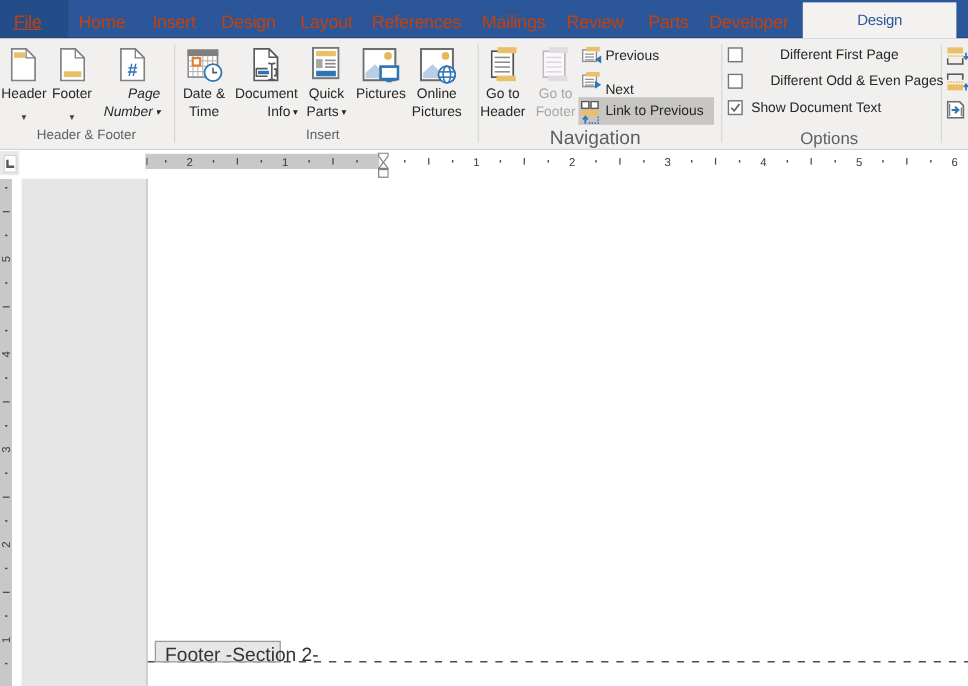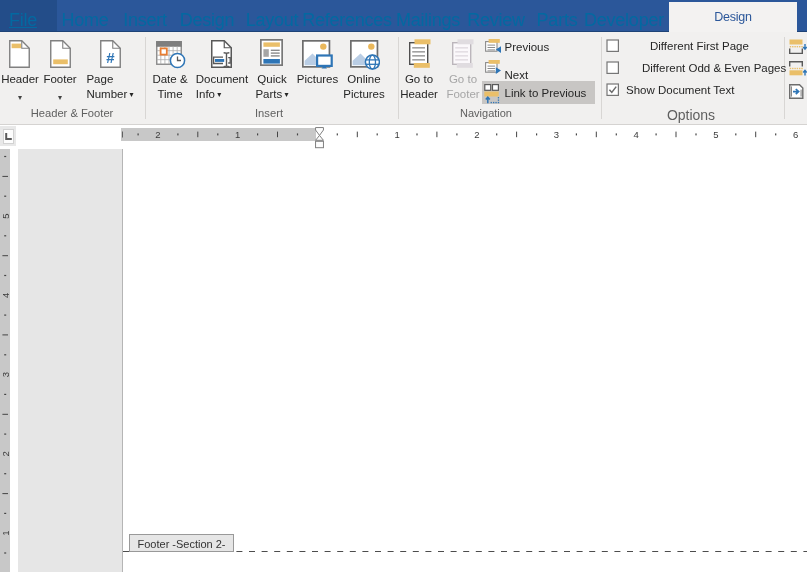--- a/index.html
+++ b/index.html
@@ -1,16 +1,16 @@
 <!DOCTYPE html>
 <html><head><meta charset="utf-8"><style>
 html,body{margin:0;padding:0;}
 #app{position:relative;width:807px;height:572px;background:#fff;overflow:hidden;
 font-family:"Liberation Sans",sans-serif;-webkit-font-smoothing:antialiased;}
-.t{position:absolute;color:#0369a1;font-size:18px;letter-spacing:-0.25px;text-decoration:underline;}
+.t{position:absolute;color:#c2410c;font-size:15px;letter-spacing:-0.25px;text-decoration:underline;}
 </style></head><body>
 <div id="app">
 
 <div style="position:absolute;left:0;top:0;width:807px;height:32px;background:#2b579a;"></div>
 <div style="position:absolute;left:0;top:0;width:57px;height:31px;background:#234d89;"></div>
 <div style="position:absolute;left:0;top:31px;width:807px;height:1px;background:#1e4377;"></div>
 <div class="t" style="left:23px;top:9.5px;transform:translateX(-50%);">File</div>
 <div class="t" style="left:0;top:0;width:807px;height:18px;">
       <span style="position:absolute;left:85px;top:9.5px;transform:translateX(-50%);">Home</span>
       <span style="position:absolute;left:145px;top:9.5px;transform:translateX(-50%);">Insert</span>
@@ -26,42 +26,42 @@
 <div style="position:absolute;left:733px;top:9.5px;transform:translateX(-50%);color:#2b579a;font-size:12.5px;letter-spacing:-0.25px;">Design</div>
 
 <div style="position:absolute;left:0;top:0;width:807px;height:125px;font-size:11.5px;">
 <div style="position:absolute;left:0;top:32px;width:807px;height:92px;background:#f1f0ef;border-bottom:1px solid #d5d3d1;"></div>
 <div style="position:absolute;left:144.5px;top:37px;width:1px;height:82px;background:#d8d6d4;"></div>
       <div style="position:absolute;left:398px;top:37px;width:1px;height:82px;background:#d8d6d4;"></div>
       <div style="position:absolute;left:600.5px;top:37px;width:1px;height:82px;background:#d8d6d4;"></div>
       <div style="position:absolute;left:784px;top:37px;width:1px;height:82px;background:#d8d6d4;"></div>
       <div style="position:absolute;left:72px;top:107px;transform:translateX(-50%);color:#5f5f5f;font-size:11.2px;white-space:nowrap;">Header &amp; Footer</div>
       <div style="position:absolute;left:269px;top:107px;transform:translateX(-50%);color:#5f5f5f;font-size:11.2px;white-space:nowrap;">Insert</div>
-      <div style="position:absolute;left:486px;top:107px;transform:translateX(-50%);color:#5f5f5f;font-size:11px;white-space:nowrap;">Navigation</div>
+      <div style="position:absolute;left:496px;top:107px;transform:translateX(-50%);color:#5f5f5f;font-size:16px;white-space:nowrap;">Navigation</div>
       <div style="position:absolute;left:691px;top:107px;transform:translateX(-50%);color:#5f5f5f;font-size:14px;white-space:nowrap;">Options</div>
 <svg style="position:absolute;left:9px;top:40px" width="21" height="28" viewBox="0 0 21 28">
         <path d="M0.75 0.75 H12.75 L20.25 8.25 V27.25 H0.75 Z" fill="#fff" stroke="#808080" stroke-width="1.4"></path>
         <path d="M12.75 0.75 V8.25 H20.25" fill="none" stroke="#808080" stroke-width="1.1"></path>
         <rect x="2.6" y="3.6" width="9.4" height="4.6" fill="#eabf69"></rect>
       </svg>
       <div style="position:absolute;left:20px;top:71.9px;transform:translateX(-50%);text-align:center;color:#262626;line-height:15px;white-space:nowrap;">Header</div>
       <div style="position:absolute;left:20px;top:93px;transform:translateX(-50%);color:#444;font-size:8px;">▾</div>
 <svg style="position:absolute;left:50px;top:40px" width="21" height="28" viewBox="0 0 21 28">
         <path d="M0.75 0.75 H12.75 L20.25 8.25 V27.25 H0.75 Z" fill="#fff" stroke="#808080" stroke-width="1.4"></path>
         <path d="M12.75 0.75 V8.25 H20.25" fill="none" stroke="#808080" stroke-width="1.1"></path>
         <rect x="3.2" y="19.4" width="14.6" height="4.8" fill="#eabf69"></rect>
       </svg>
       <div style="position:absolute;left:60px;top:71.9px;transform:translateX(-50%);text-align:center;color:#262626;line-height:15px;white-space:nowrap;">Footer</div>
       <div style="position:absolute;left:60px;top:93px;transform:translateX(-50%);color:#444;font-size:8px;">▾</div>
 <svg style="position:absolute;left:100px;top:40px" width="21" height="28" viewBox="0 0 21 28">
         <path d="M0.75 0.75 H12.75 L20.25 8.25 V27.25 H0.75 Z" fill="#fff" stroke="#808080" stroke-width="1.4"></path>
         <path d="M12.75 0.75 V8.25 H20.25" fill="none" stroke="#808080" stroke-width="1.1"></path>
         <text x="10.5" y="23" font-size="15" font-weight="bold" fill="#2e75b6" text-anchor="middle" font-family="Liberation Sans, sans-serif">#</text>
       </svg>
-      <div style="position:absolute;left:110px;top:71.9px;transform:translateX(-50%);text-align:left;color:#262626;line-height:15px;white-space:nowrap;">Page<br>Number<span style="font-size:8px;position:relative;top:-1px;">&nbsp;▾</span></div>
+      <div style="position:absolute;left:110px;top:71.9px;transform:translateX(-50%);text-align:right;color:#262626;line-height:15px;white-space:nowrap;font-style:italic;">Page<br>Number<span style="font-size:8px;position:relative;top:-1px;">&nbsp;▾</span></div>
 <svg style="position:absolute;left:156px;top:41px" width="30" height="28" viewBox="0 0 30 28">
         <rect x="0.75" y="0.75" width="24.5" height="22.5" fill="#fff" stroke="#8a8a8a" stroke-width="1.4"></rect>
         <rect x="0.75" y="0.75" width="24.5" height="4.4" fill="#7f7f7f" stroke="#7f7f7f" stroke-width="1.2"></rect>
         <line x1="4.8" y1="5.2" x2="4.8" y2="23.2" stroke="#ababab" stroke-width="0.8"></line>
         <line x1="8.9" y1="5.2" x2="8.9" y2="23.2" stroke="#ababab" stroke-width="0.8"></line>
         <line x1="13.0" y1="5.2" x2="13.0" y2="23.2" stroke="#ababab" stroke-width="0.8"></line>
         <line x1="17.1" y1="5.2" x2="17.1" y2="23.2" stroke="#ababab" stroke-width="0.8"></line>
         <line x1="21.2" y1="5.2" x2="21.2" y2="23.2" stroke="#ababab" stroke-width="0.8"></line>
         <line x1="0.8" y1="9.7" x2="25.2" y2="9.7" stroke="#ababab" stroke-width="0.8"></line>
         <line x1="0.8" y1="14.2" x2="25.2" y2="14.2" stroke="#ababab" stroke-width="0.8"></line>
@@ -72,21 +72,21 @@
       </svg>
       <div style="position:absolute;left:170px;top:71.9px;transform:translateX(-50%);text-align:center;color:#262626;line-height:15px;white-space:nowrap;">Date &amp;<br>Time</div>
 <svg style="position:absolute;left:211px;top:40px" width="22" height="28" viewBox="0 0 22 28">
         <path d="M0.75 0.75 H13.25 L20.25 7.75 V27.25 H0.75 Z" fill="#fff" stroke="#595959" stroke-width="1.5"></path>
         <path d="M13.25 0.75 V7.75 H20.25" fill="none" stroke="#595959" stroke-width="1.2"></path>
         <path d="M12 17.2 H2.6 V23.5 H12" fill="none" stroke="#595959" stroke-width="1.3"></path>
         <rect x="4" y="19" width="9.2" height="2.9" fill="#2e75b6"></rect>
         <path d="M17.2 17.6 h2 v5.4 h-2" fill="none" stroke="#595959" stroke-width="1.3"></path>
         <path d="M12.6 12.6 q2.9 1 5.8 0 M12.6 26.6 q2.9 -1 5.8 0 M15.5 12.9 V26.3" fill="none" stroke="#595959" stroke-width="1.4"></path>
       </svg>
-      <div style="position:absolute;left:222px;top:71.9px;transform:translateX(-50%);text-align:left;color:#262626;line-height:15px;white-space:nowrap;">Document<br>Info<span style="font-size:8px;position:relative;top:-1px;">&nbsp;▾</span></div>
+      <div style="position:absolute;left:222px;top:71.9px;transform:translateX(-50%);text-align:right;color:#262626;line-height:15px;white-space:nowrap;">Document<br>Info<span style="font-size:8px;position:relative;top:-1px;">&nbsp;▾</span></div>
 <svg style="position:absolute;left:260px;top:39px" width="23" height="28" viewBox="0 0 23 28">
         <rect x="0.85" y="0.85" width="21.3" height="25.3" fill="#fff" stroke="#787878" stroke-width="1.7"></rect>
         <rect x="3.4" y="3.4" width="16.5" height="4.4" fill="#eabf69"></rect>
         <rect x="3.4" y="10.2" width="5.4" height="7.6" fill="#a6a6a6"></rect>
         <rect x="10.8" y="10.6" width="8.9" height="1.4" fill="#8c8c8c"></rect>
         <rect x="10.8" y="13.4" width="8.9" height="1.4" fill="#8c8c8c"></rect>
         <rect x="10.8" y="16.2" width="8.9" height="1.4" fill="#8c8c8c"></rect>
         <rect x="3.4" y="20" width="16.5" height="4.6" fill="#2e75b6"></rect>
       </svg>
       <div style="position:absolute;left:272px;top:71.9px;transform:translateX(-50%);text-align:center;color:#262626;line-height:15px;white-space:nowrap;">Quick<br>Parts<span style="font-size:8px;position:relative;top:-1px;">&nbsp;▾</span></div>
@@ -290,13 +290,13 @@
     </svg>
 <svg style="position:absolute;left:315px;top:127px" width="9" height="22" viewBox="0 0 9 22">
       <path d="M0.55 0.55 H8.45 V3.0 L4.5 8.4 L0.55 3.0 Z" fill="#fdfdfd" stroke="#808080" stroke-width="1"></path>
       <path d="M4.5 8.4 L8.45 13.3 H0.55 Z" fill="#fdfdfd" stroke="#808080" stroke-width="1"></path>
       <rect x="0.55" y="14.3" width="7.9" height="6.4" fill="#fdfdfd" stroke="#808080" stroke-width="1"></rect>
     </svg>
 <svg style="position:absolute;left:123px;top:546px" width="684" height="8">
       <line x1="0" y1="5.5" x2="684" y2="5.5" stroke="#4d4d4d" stroke-width="1.2" stroke-dasharray="6 6.6"></line>
     </svg>
 <div style="position:absolute;left:128.5px;top:534px;width:105px;height:18px;background:#e6e6e6;border:1px solid #999;box-sizing:border-box;"></div>
-<div style="position:absolute;left:137.5px;top:538px;font-size:11px;color:#333;">Footer -Section 2-</div>
+<div style="position:absolute;left:137.5px;top:538px;font-size:16px;color:#333;">Footer -Section 2-</div>
 </div>
 </body></html>

